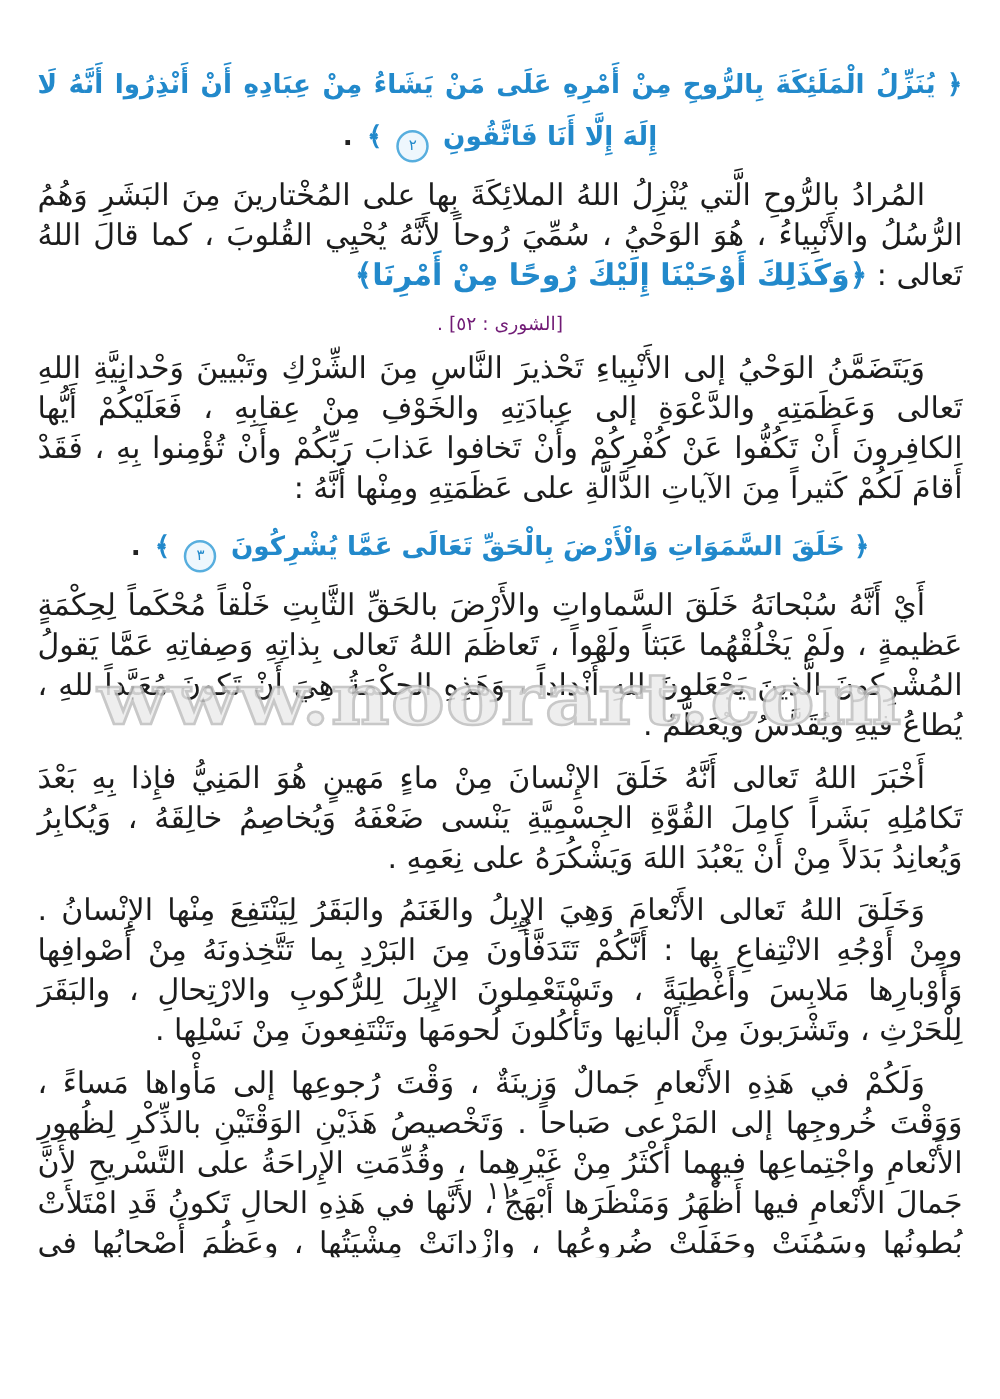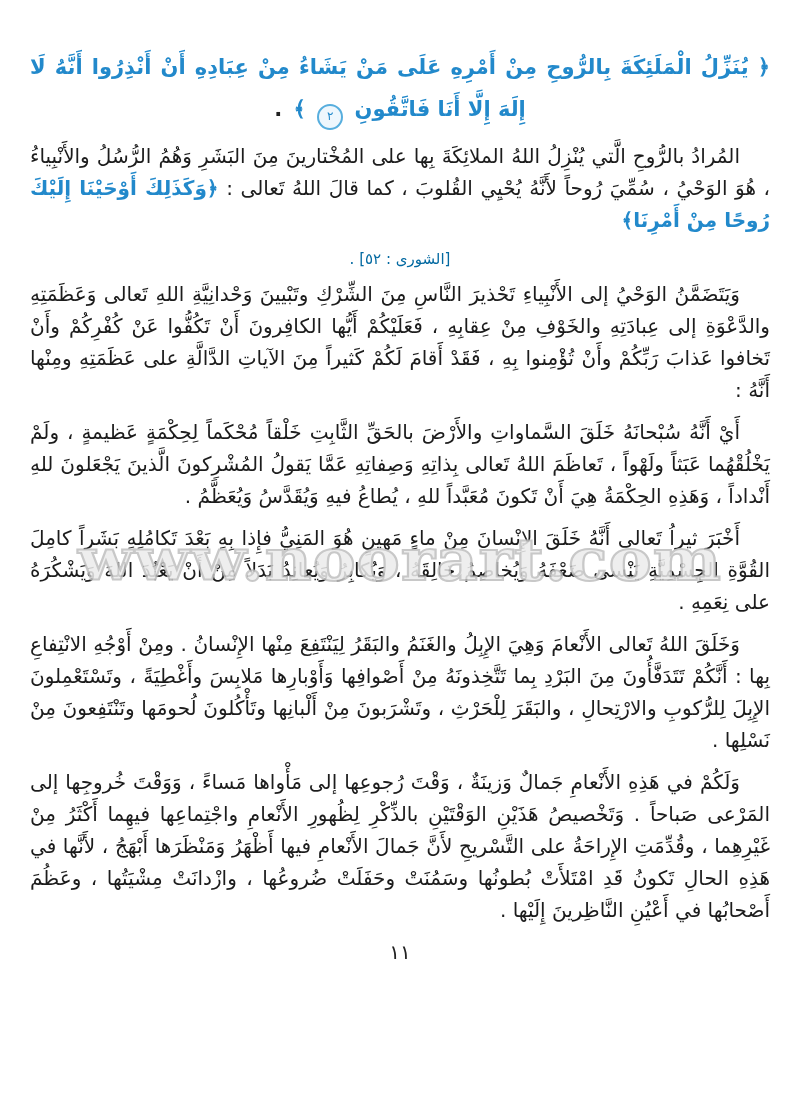--- a/index.html
+++ b/index.html
@@ -30,29 +30,29 @@
     border-radius:50%;
     background:#eef7fd;
     color:#2289cb;
     font-size:12px;font-weight:normal;
     text-align:center;
     vertical-align:-4px;
     margin:0 4px;
   }
   .para{
     color:#1c1c1c;
-    font-size:20px;
+    font-size:24px;
     line-height:32px;
     text-align:justify;
     text-indent:30px;
     margin:6px 0 10px 0;
   }
   .inline-quote{color:#2289cb;font-weight:bold;}
   .citation{
-    color:#0369a1;
+    color:#701a75;
     font-size:15px;
     line-height:26px;
     text-align:center;
     margin:0 0 6px 0;
   }
   .watermark{
     position:absolute;
     top:526px;left:0;width:800px;
     direction:ltr;
     text-align:center;
@@ -90,25 +90,32 @@
       <span class="ayah-badge">٢</span>
       <span class="bracket">﴾</span>
       <span class="after-dot">.</span>
     </div>
 
     <p class="para"><span>المُرادُ بالرُّوحِ الَّتي يُنْزِلُ اللهُ الملائِكَةَ بِها على المُخْتارينَ مِنَ البَشَرِ وَهُمُ الرُّسُلُ والأَنْبِياءُ ، هُوَ الوَحْيُ ، سُمِّيَ رُوحاً لأَنَّهُ يُحْيِي القُلوبَ ، كما قالَ اللهُ تَعالى : </span><span class="inline-quote">﴿وَكَذَلِكَ أَوْحَيْنَا إِلَيْكَ رُوحًا مِنْ أَمْرِنَا﴾</span></p>
     <div class="citation">[الشورى : ٥٢] .</div>
 
     <p class="para">وَيَتَضَمَّنُ الوَحْيُ إلى الأَنْبِياءِ تَحْذيرَ النَّاسِ مِنَ الشِّرْكِ وتَبْيينَ وَحْدانِيَّةِ اللهِ تَعالى وَعَظَمَتِهِ والدَّعْوَةِ إلى عِبادَتِهِ والخَوْفِ مِنْ عِقابِهِ ، فَعَلَيْكُمْ أَيُّها الكافِرونَ أَنْ تَكُفُّوا عَنْ كُفْرِكُمْ وأَنْ تَخافوا عَذابَ رَبِّكُمْ وأَنْ تُؤْمِنوا بِهِ ، فَقَدْ أَقامَ لَكُمْ كَثيراً مِنَ الآياتِ الدَّالَّةِ على عَظَمَتِهِ ومِنْها أَنَّهُ :</p>
 
+    <div class="verse">
+      <span class="bracket">﴿</span>
+      <span>خَلَقَ السَّمَوَاتِ وَالْأَرْضَ بِالْحَقِّ تَعَالَى عَمَّا يُشْرِكُونَ</span>
+      <span class="ayah-badge">٣</span>
+      <span class="bracket">﴾</span>
+      <span class="after-dot">.</span>
+    </div>
 
     <p class="para">أَيْ أَنَّهُ سُبْحانَهُ خَلَقَ السَّماواتِ والأَرْضَ بالحَقِّ الثَّابِتِ خَلْقاً مُحْكَماً لِحِكْمَةٍ عَظيمةٍ ، ولَمْ يَخْلُقْهُما عَبَثاً ولَهْواً ، تَعاظَمَ اللهُ تَعالى بِذاتِهِ وَصِفاتِهِ عَمَّا يَقولُ المُشْرِكونَ الَّذينَ يَجْعَلونَ للهِ أَنْداداً ، وَهَذِهِ الحِكْمَةُ هِيَ أَنْ تَكونَ مُعَبَّداً للهِ ، يُطاعُ فيهِ وَيُقَدَّسُ وَيُعَظَّمُ .</p>
 
 
-    <p class="para">أَخْبَرَ ثيراُ تَعالى أَنَّهُ خَلَقَ الإِنْسانَ مِنْ ماءٍ مَهينٍ هُوَ المَنِيُّ فإِذا بِهِ بَعْدَ تَكامُلِهِ بَشَراً كامِلَ القُوَّةِ الجِسْمِيَّةِ يَنْسى ضَعْفَهُ وَيُخاصِمُ خالِقَهُ ، وَيُكابِرُ وَيُعانِدُ بَدَلاً مِنْ أَنْ يَعْبُدَ اللهَ وَيَشْكُرَهُ على نِعَمِهِ .</p>
+    <p class="para">أَخْبَرَ اللهُ تَعالى أَنَّهُ خَلَقَ الإِنْسانَ مِنْ ماءٍ مَهينٍ هُوَ المَنِيُّ فإِذا بِهِ بَعْدَ تَكامُلِهِ بَشَراً كامِلَ القُوَّةِ الجِسْمِيَّةِ يَنْسى ضَعْفَهُ وَيُخاصِمُ خالِقَهُ ، وَيُكابِرُ وَيُعانِدُ بَدَلاً مِنْ أَنْ يَعْبُدَ اللهَ وَيَشْكُرَهُ على نِعَمِهِ .</p>
 
 
     <p class="para">وَخَلَقَ اللهُ تَعالى الأَنْعامَ وَهِيَ الإِبِلُ والغَنَمُ والبَقَرُ لِيَنْتَفِعَ مِنْها الإِنْسانُ . ومِنْ أَوْجُهِ الانْتِفاعِ بِها : أَنَّكُمْ تَتَدَفَّأُونَ مِنَ البَرْدِ بِما تَتَّخِذونَهُ مِنْ أَصْوافِها وَأَوْبارِها مَلابِسَ وأَغْطِيَةً ، وتَسْتَعْمِلونَ الإِبِلَ لِلرُّكوبِ والارْتِحالِ ، والبَقَرَ لِلْحَرْثِ ، وتَشْرَبونَ مِنْ أَلْبانِها وتَأْكُلونَ لُحومَها وتَنْتَفِعونَ مِنْ نَسْلِها .</p>
 
 
     <p class="para">وَلَكُمْ في هَذِهِ الأَنْعامِ جَمالٌ وَزينَةٌ ، وَقْتَ رُجوعِها إلى مَأْواها مَساءً ، وَوَقْتَ خُروجِها إلى المَرْعى صَباحاً . وَتَخْصيصُ هَذَيْنِ الوَقْتَيْنِ بالذِّكْرِ لِظُهورِ الأَنْعامِ واجْتِماعِها فيهِما أَكْثَرُ مِنْ غَيْرِهِما ، وقُدِّمَتِ الإِراحَةُ على التَّسْريحِ لأَنَّ جَمالَ الأَنْعامِ فيها أَظْهَرُ وَمَنْظَرَها أَبْهَجُ ، لأَنَّها في هَذِهِ الحالِ تَكونُ قَدِ امْتَلأَتْ بُطونُها وسَمُنَتْ وحَفَلَتْ ضُروعُها ، وازْدانَتْ مِشْيَتُها ، وعَظُمَ أَصْحابُها في أَعْيُنِ النَّاظِرينَ إِلَيْها .</p>
 
   </div>
 
   <div class="watermark">www.noorart.com</div>

